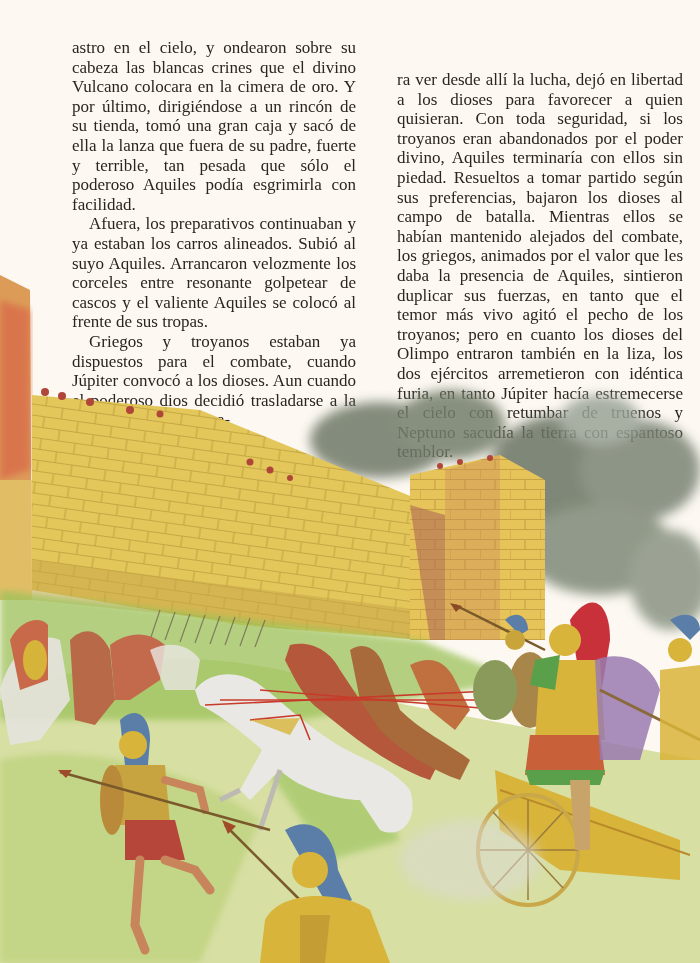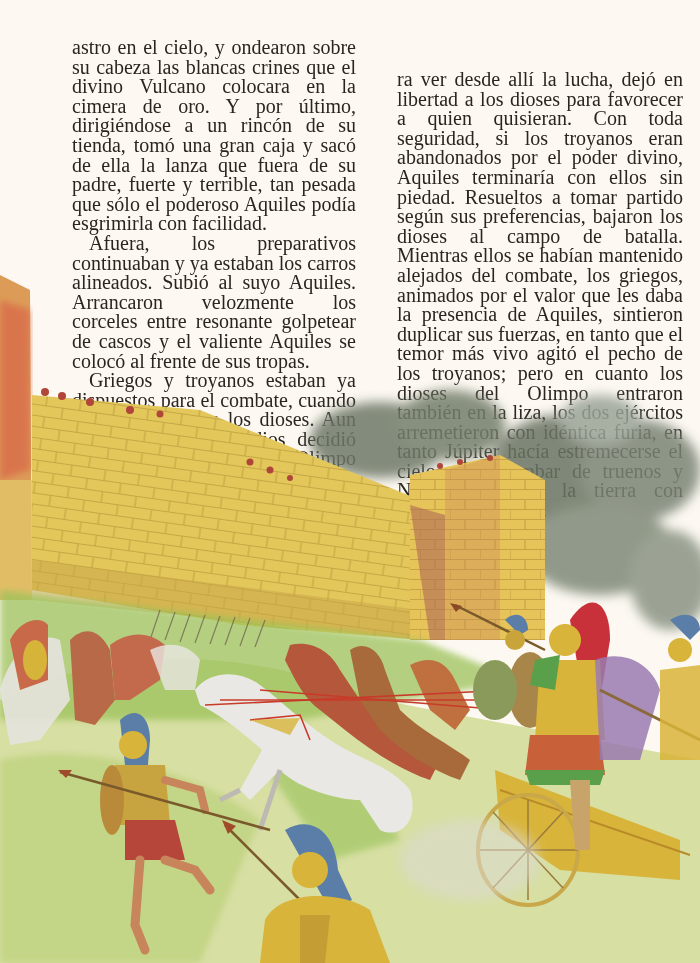--- a/index.html
+++ b/index.html
@@ -1,17 +1,17 @@
 <!DOCTYPE html>
 <html><head>
 <meta charset="utf-8">
 <style>
   html,body{margin:0;padding:0;}
   body{width:700px;height:963px;overflow:hidden;background:#fdf9f2;position:relative;font-family:"Liberation Serif","DejaVu Serif",serif;color:#2b2522;}
-  .col{position:absolute;top:38px;font-size:20px;line-height:19.6px;text-align:justify;hyphens:none;}
+  .col{position:absolute;top:38px;font-size:17px;line-height:19.6px;text-align:justify;hyphens:none;}
   .col p{margin:0;}
   .col p.ind{text-indent:17px;}
   #col-left{left:72px;width:284px;}
   #col-right{left:397px;width:286px;margin-top:32px;}
   #illustration{position:absolute;left:0;top:255px;width:700px;height:708px;}
 </style>
 </head>
 <body>
 
 <div id="col-left" class="col">

